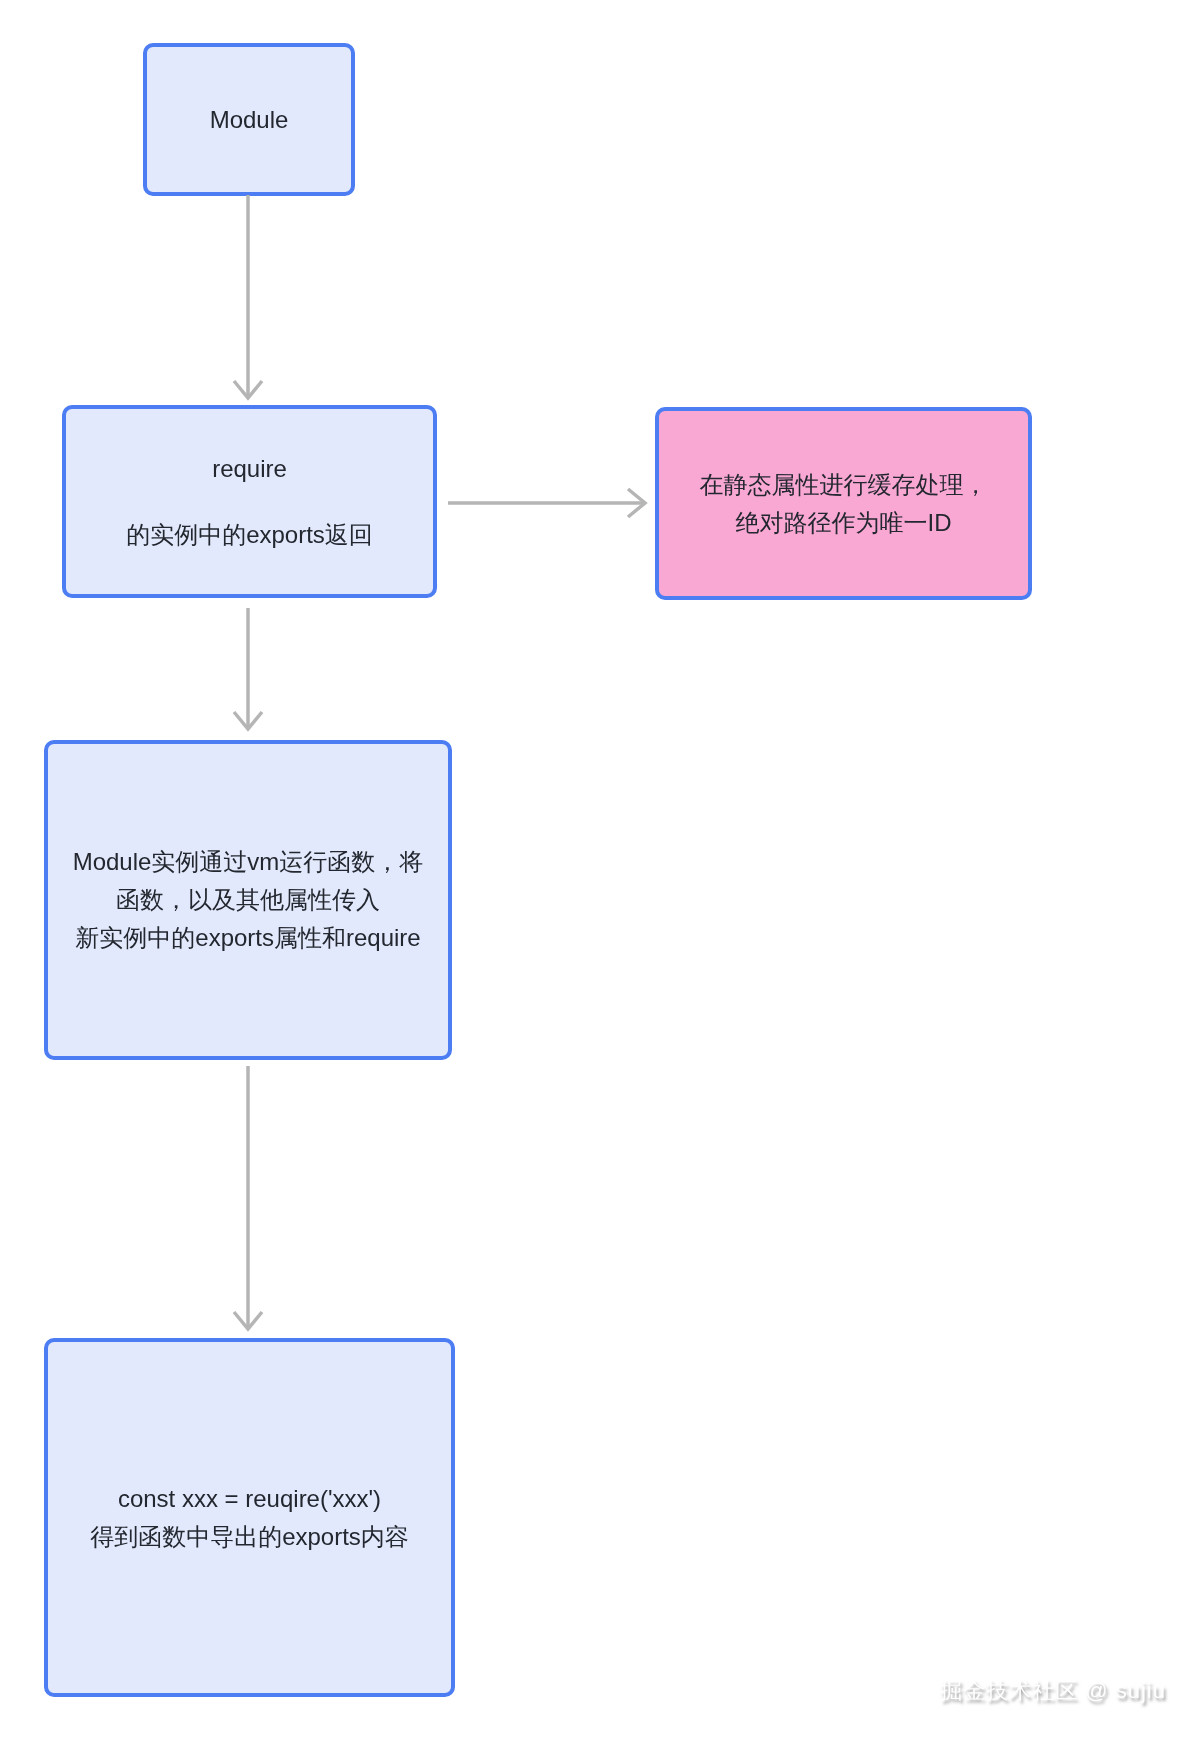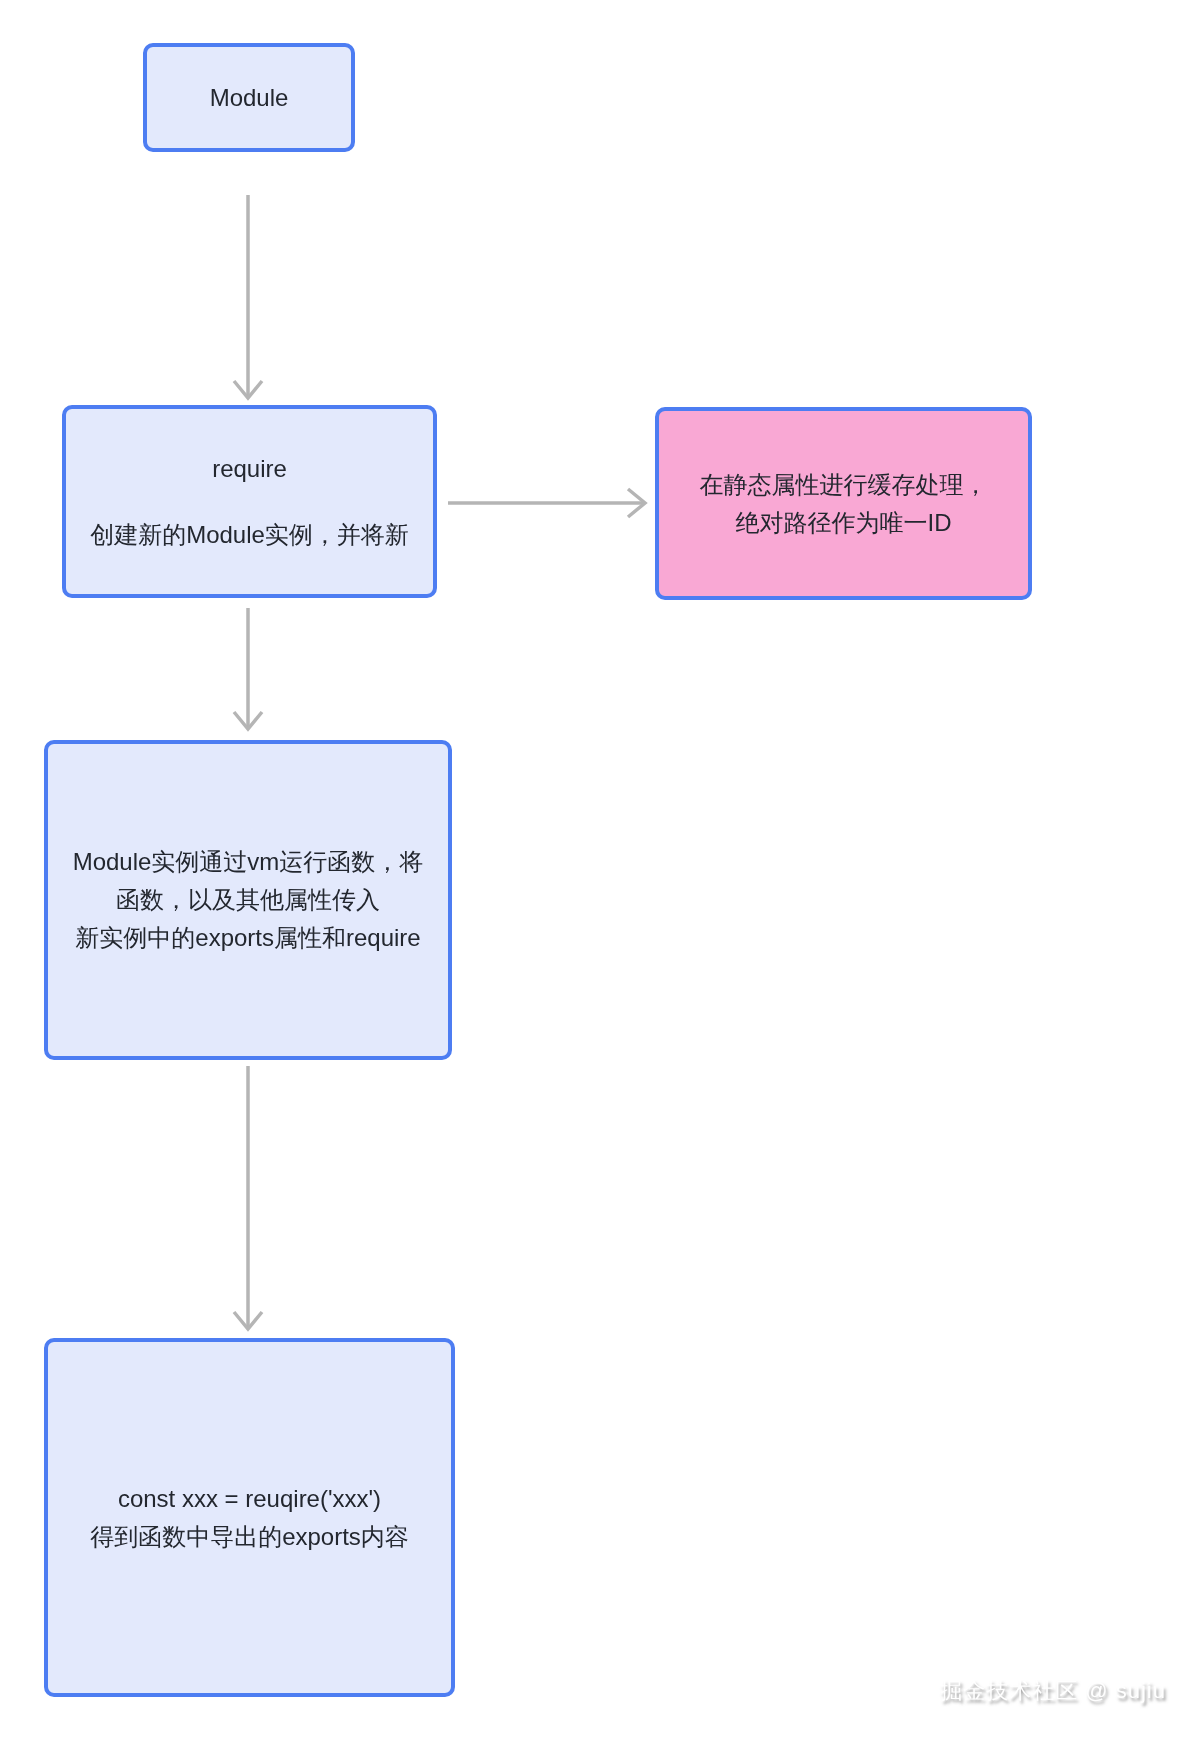--- a/index.html
+++ b/index.html
@@ -20,21 +20,21 @@
     display: flex;
     flex-direction: column;
     align-items: center;
     justify-content: center;
     text-align: center;
     color: #23272f;
     font-size: 24px;
     line-height: 38px;
     padding: 10px 14px;
   }
-  .node-module  { left: 143px; top: 43px;   width: 212px; height: 109px; }
+  .node-module  { left: 143px; top: 43px;   width: 212px; height: 153px; }
   .node-require { left: 62px;  top: 405px;  width: 375px; height: 193px; }
   .node-cache   { left: 655px; top: 407px;  width: 377px; height: 193px; }
   .node-vm      { left: 44px;  top: 740px;  width: 408px; height: 320px; }
   .node-usage   { left: 44px;  top: 1338px; width: 411px; height: 359px; }
   .arrow { position: absolute; }
   .arrow g { stroke: #b5b5b5; stroke-width: 3.5; fill: none; stroke-linecap: butt; stroke-linejoin: miter; }
   .watermark {
     position: absolute;
     top: 1676px;
     right: 36px;
@@ -56,21 +56,21 @@
 
   <svg class="arrow" style="left:228px; top:195px;" width="40" height="210" viewBox="0 0 40 210">
     <g stroke="#b5b5b5">
       <line x1="20" y1="0" x2="20" y2="203"></line>
       <polyline points="6,186 20,203 34,186"></polyline>
     </g>
   </svg>
 
   <div class="node node-require" style="background: rgb(227, 233, 252); border-color: rgb(77, 125, 242); color: rgb(35, 39, 47); gap: 28px;">
     <span>require</span>
-    <span>创建新的Module实例，并将新</span>
+    <span>的实例中的exports返回</span>
   </div>
 
   <svg class="arrow" style="left:448px; top:483px;" width="204" height="40" viewBox="0 0 204 40">
     <g stroke="#b5b5b5">
       <line x1="0" y1="20" x2="197" y2="20"></line>
       <polyline points="180,6 197,20 180,34"></polyline>
     </g>
   </svg>
 
   <div class="node node-cache" style="background: #f9a8d4; border-color: rgb(77, 125, 242); color: rgb(35, 39, 47);">

